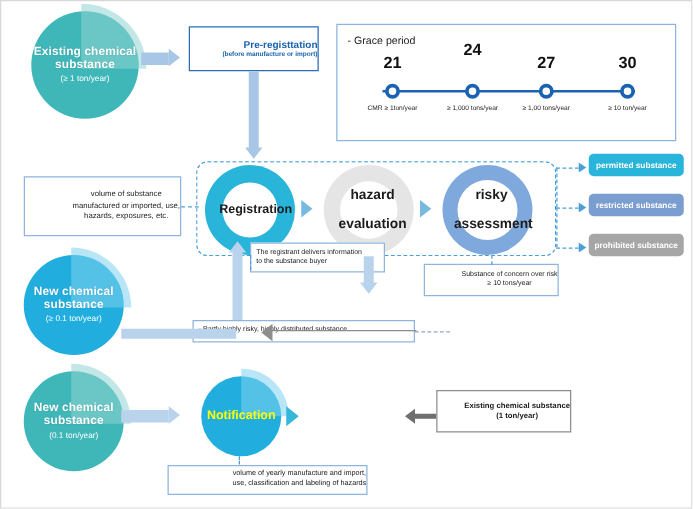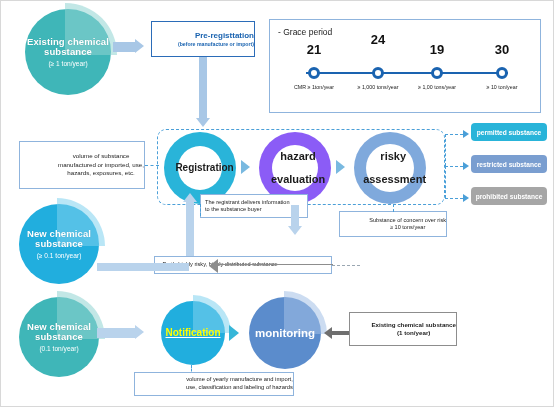--- a/index.html
+++ b/index.html
@@ -179,21 +179,21 @@
     <div class="gp-line abs" style="left:36px; top:52px; width:202px;"></div>
 
     <div class="gp-year abs" style="left:14px; top:22px; width:60px;">21</div>
     <div class="gp-node abs" style="left:38px; top:47px;"></div>
     <div class="gp-label abs" style="left:14px; top:64px; width:60px;">CMR ≥ 1ton/year</div>
 
     <div class="gp-year abs" style="left:78px; top:12px; width:60px;">24</div>
     <div class="gp-node abs" style="left:102px; top:47px;"></div>
     <div class="gp-label abs" style="left:78px; top:64px; width:60px;">≥ 1,000 tons/year</div>
 
-    <div class="gp-year abs" style="left:137px; top:22px; width:60px;">19</div>
+    <div class="gp-year abs" style="left:137px; top:22px; width:60px;">27</div>
     <div class="gp-node abs" style="left:161px; top:47px;"></div>
     <div class="gp-label abs" style="left:137px; top:64px; width:60px;">≥ 1,00 tons/year</div>
 
     <div class="gp-year abs" style="left:202px; top:22px; width:60px;text-align:center;">30</div>
     <div class="gp-node abs" style="left:226px; top:47px;"></div>
     <div class="gp-label abs" style="left:202px; top:64px; width:60px;">≥ 10 ton/year</div>
   </div>
 
   <div class="abs arrow-body" style="left:198px; top:56px; width:8px; height:62px;"></div>
   <div class="abs tri tri-d" style="left:195px; top:117px;"></div>
@@ -201,21 +201,21 @@
   <div class="abs dash-box" style="left:156px; top:128px; width:288px; height:76px;"></div>
 
   <div class="abs donut" style="left:163px; top:131px; width:72px; height:72px; background:#29b4d9;">
     <div class="hole" style="width:44px; height:44px;">
       <span style="font-size:10px;">Registration</span>
     </div>
   </div>
 
   <div class="abs tri" style="left:240px; top:159px; border-width:7px 0 7px 9px; border-color:transparent transparent transparent #79b9e0; border-style:solid;"></div>
 
-  <div class="abs donut" style="left:258px; top:131px; width:72px; height:72px; background:#8b5cf6;align-items:center;">
+  <div class="abs donut" style="left:258px; top:131px; width:72px; height:72px; background:#e5e5e5;align-items:center;">
     <div class="hole" style="width:46px; height:46px;">
       <span style="font-size:10.5px;">
         <span>hazard</span><br>
         <span>evaluation</span>
       </span>
     </div>
   </div>
 
   <div class="abs tri" style="left:335px; top:159px; border-width:7px 0 7px 9px; border-color:transparent transparent transparent #79b9e0; border-style:solid;"></div>
 
@@ -311,33 +311,27 @@
       <div class="ttl">New chemical substance</div>
       <div class="sub">(0.1 ton/year)</div>
     </div>
   </div>
 
   <div class="abs arrow-body" style="left:96px; top:327px; width:38px; height:10px; background:#b9d3ec;"></div>
   <div class="abs tri" style="left:134px; top:324px; border-style:solid; border-width:7px 0 7px 9px; border-color:transparent transparent transparent #b9d3ec;"></div>
 
   <div class="abs src-circle" style="left:160px; top:300px; width:64px; height:64px; background:#21aede;">
     <div class="wedge" style="background:#7fd2ee;"></div>
-    <div style="position:relative; z-index:2;text-decoration:underline;">
+    <div style="position:relative; z-index:2;">
       <div style="font-size:10px; font-weight:bold; color:#ffff00;">Notification</div>
     </div>
   </div>
 
   <div class="abs tri cyan-tri" style="left:228px; top:324px; border-style:solid;"></div>
 
-  <div class="abs src-circle" style="left:248px; top:296px; width:72px; height:72px; background:#5b8ccc;">
-    <div class="wedge" style="background:#a3c0e6;"></div>
-    <div style="position:relative; z-index:2;">
-      <div style="font-size:11.5px; font-weight:bold; color:#ffffff;">monitoring</div>
-    </div>
-  </div>
 
   <div class="abs tri tri-l-dkgray" style="left:323px; top:326px;"></div>
   <div class="abs" style="left:331px; top:330px; width:18px; height:4px; background:#6f6f6f;"></div>
 
   <div class="abs box box-gray" style="left:348px; top:311px; width:108px; height:34px;">
     <div class="note-m" style="font-weight:bold;">
       <div>Existing chemical substance</div>
       <div>(1 ton/year)</div>
     </div>
   </div>

